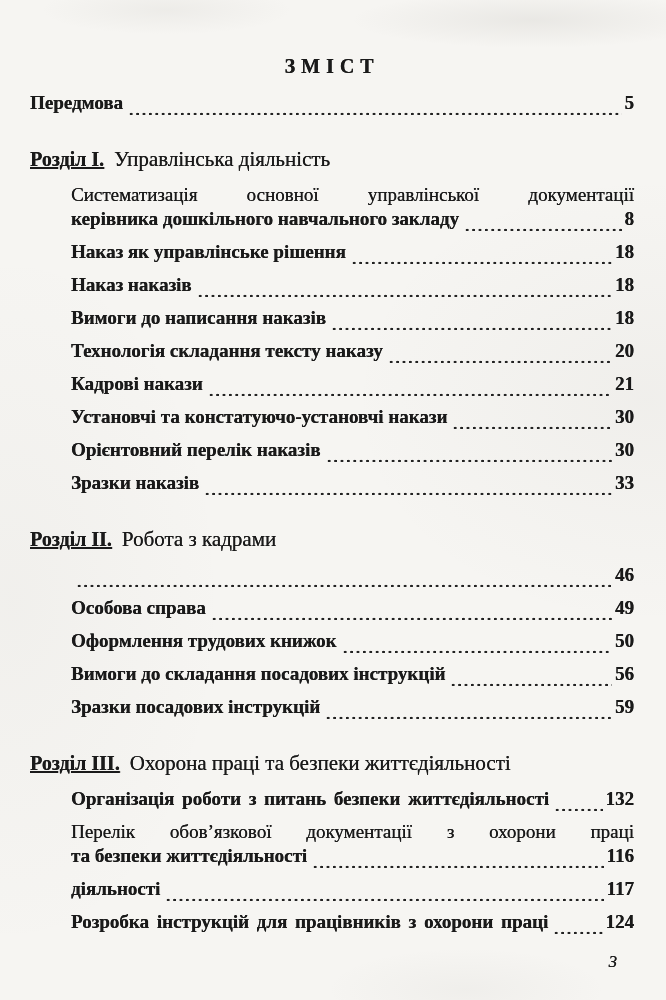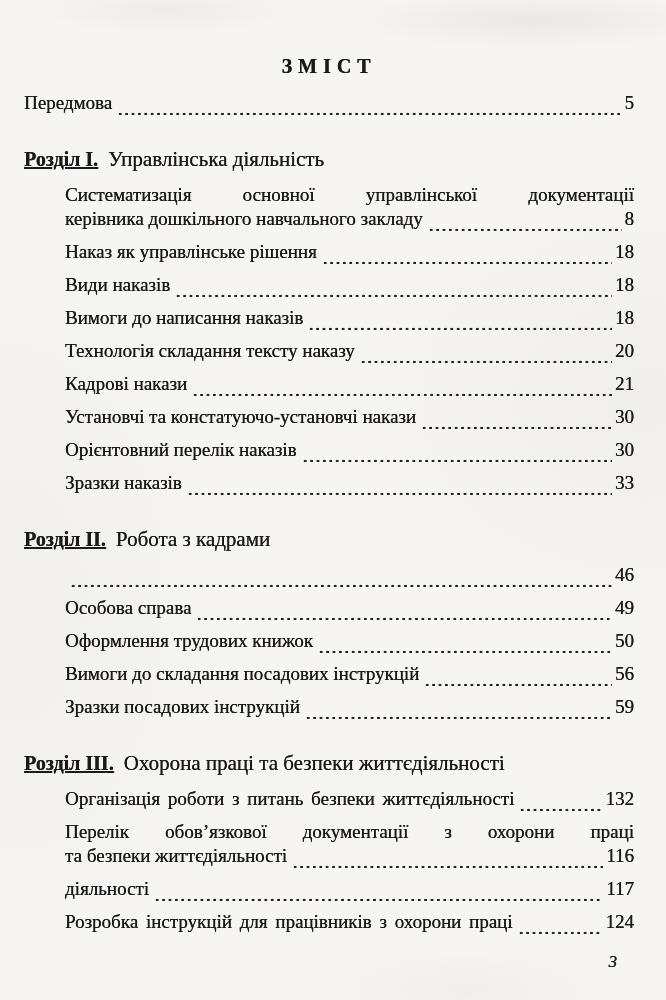--- a/index.html
+++ b/index.html
@@ -6,21 +6,21 @@
   body{
     width:666px;height:1000px;
     font-family:"Liberation Serif","DejaVu Serif",serif;
     color:#1a1a1a;
     background:#e9e8e5;
   }
   .page{
     position:relative;
     width:666px;height:1000px;
     box-sizing:border-box;
-    padding:54px 32px 0 24px;
+    padding:54px 32px 0 30px;
     background-color:#f6f5f2;
     background-image:
       radial-gradient(ellipse 260px 40px at 80% 2%, rgba(120,116,108,.10), transparent 70%),
       radial-gradient(ellipse 180px 35px at 25% 1%, rgba(120,116,108,.07), transparent 70%),
       radial-gradient(ellipse 420px 320px at 97% 40%, rgba(125,120,112,.05), transparent 70%),
       radial-gradient(ellipse 300px 500px at 2% 60%, rgba(125,120,112,.045), transparent 70%),
       radial-gradient(ellipse 200px 60px at 70% 99%, rgba(120,116,108,.05), transparent 70%);
   }
   .doc-title{
     text-align:center;
@@ -30,21 +30,21 @@
     line-height:24px;
     text-shadow:.2px 0 0 currentColor;
   }
   .entry{margin-top:9px;}
   .line{line-height:24px;font-size:19px;}
   .line.first{
     text-align:justify;
     text-align-last:justify;
     text-shadow:.2px 0 0 currentColor;
   }
-  .line.last{display:flex;align-items:flex-start;}
+  .line.last{display:flex;align-items:flex-start;font-weight:bold;}
   .line.last .lbl{
     white-space:nowrap;
     text-shadow:.2px 0 0 currentColor;
   }
   .entry.wide .lbl{word-spacing:3px;}
   .leader{
     flex:1;
     height:24px;
     margin:0 3px 0 5px;
     background-image:radial-gradient(circle, #222 1.15px, rgba(0,0,0,0) 1.55px);
@@ -114,21 +114,21 @@
   <div class="entry indent">
     <div class="line last">
       <span class="lbl">Наказ як управлінське рішення</span>
       <span class="leader"></span>
       <span class="pg">18</span>
     </div>
   </div>
 
   <div class="entry indent">
     <div class="line last">
-      <span class="lbl">Види наказів</span>
+      <span class="lbl">Наказ наказів</span>
       <span class="leader"></span>
       <span class="pg">18</span>
     </div>
   </div>
 
   <div class="entry indent">
     <div class="line last">
       <span class="lbl">Вимоги до написання наказів</span>
       <span class="leader"></span>
       <span class="pg">18</span>

